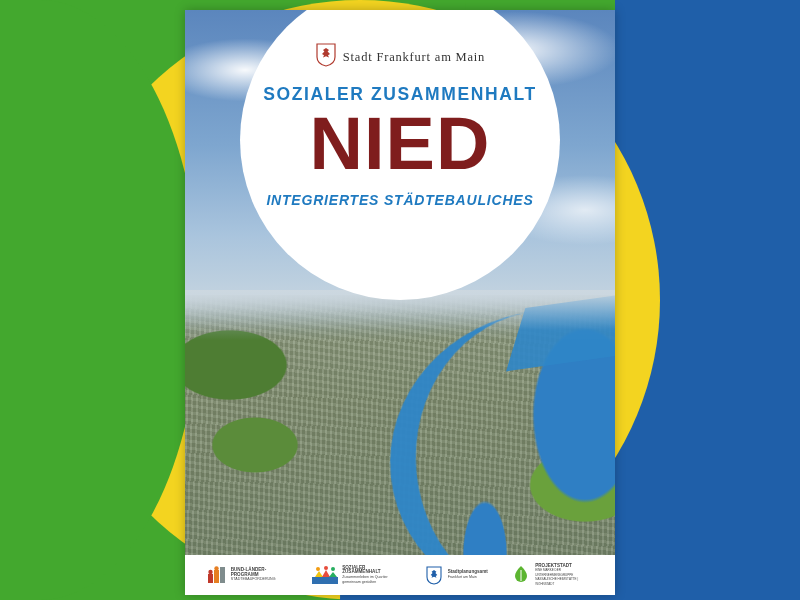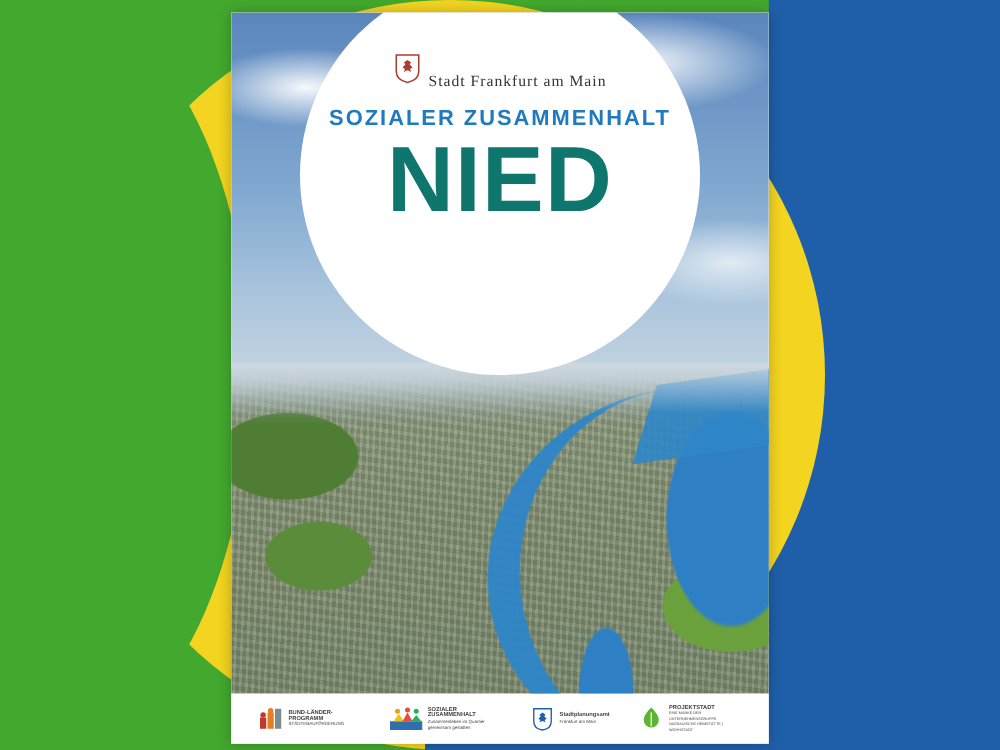--- a/index.html
+++ b/index.html
@@ -159,21 +159,21 @@
     background: #ffffff;
     border-radius: 50%;
     text-align: center;
   }
   .crest {
     margin-top: 62px;
     height: 26px;
   }
   .crest-wrap {
     display: flex;
-    align-items: flex-end;
+    align-items: center;
     justify-content: center;
     gap: 6px;
   }
   .crest-text {
     font-family: "Liberation Serif", serif;
     font-size: 12.5px;
     letter-spacing: 0.8px;
     color: #333;
     white-space: nowrap;
   }
@@ -183,21 +183,21 @@
     font-weight: bold;
     letter-spacing: 1.6px;
     color: #1f7ac0;
   }
   .bigtitle {
     margin-top: 0px;
     font-size: 74px;
     line-height: 78px;
     font-weight: bold;
     letter-spacing: 1px;
-    color: #0f766e;
+    color: #7f1d1d;
   }
   .subtitle {
     margin-top: 8px;
     font-size: 14px;
     line-height: 19px;
     font-style: italic;
     font-weight: bold;
     letter-spacing: 0.8px;
     color: #1f7ac0;
   }
@@ -263,20 +263,21 @@
           <svg width="22" height="26" viewBox="0 0 22 26" aria-hidden="true">
             <path d="M2 2 h18 v13 q0 7 -9 9 q-9 -2 -9 -9 z" fill="#ffffff" stroke="#b03a2e" stroke-width="1.2"></path>
             <path d="M11 6 l3 2 l-1.4 1.4 l2.4 2.6 l-2 1.2 l1 2.4 l-3 -1.4 l-3 1.4 l1 -2.4 l-2 -1.2 l2.4 -2.6 l-1.4 -1.4 z" fill="#b03a2e"></path>
           </svg>
         </span>
         <span class="crest-text">Stadt Frankfurt am Main</span>
       </div>
     </div>
     <div class="kicker">SOZIALER ZUSAMMENHALT</div>
     <div class="bigtitle">NIED</div>
+    <div class="subtitle">INTEGRIERTES STÄDTEBAULICHES</div>
   </div>
 
   <div class="footer">
 
     <div class="logo">
       <span class="logo-mark">
         <svg width="20" height="20" viewBox="0 0 20 20" aria-hidden="true">
           <rect x="1" y="9" width="5" height="9" fill="#c0392b"></rect>
           <rect x="7" y="5" width="5" height="13" fill="#e67e22"></rect>
           <rect x="13" y="2" width="5" height="16" fill="#7f8c8d"></rect>

